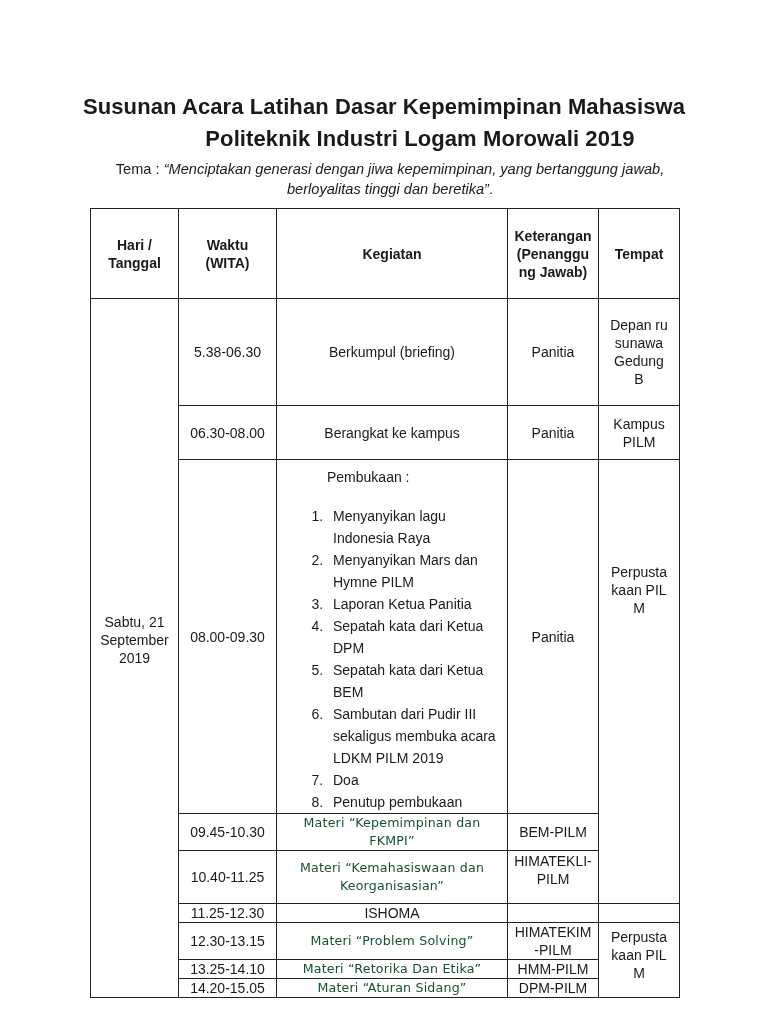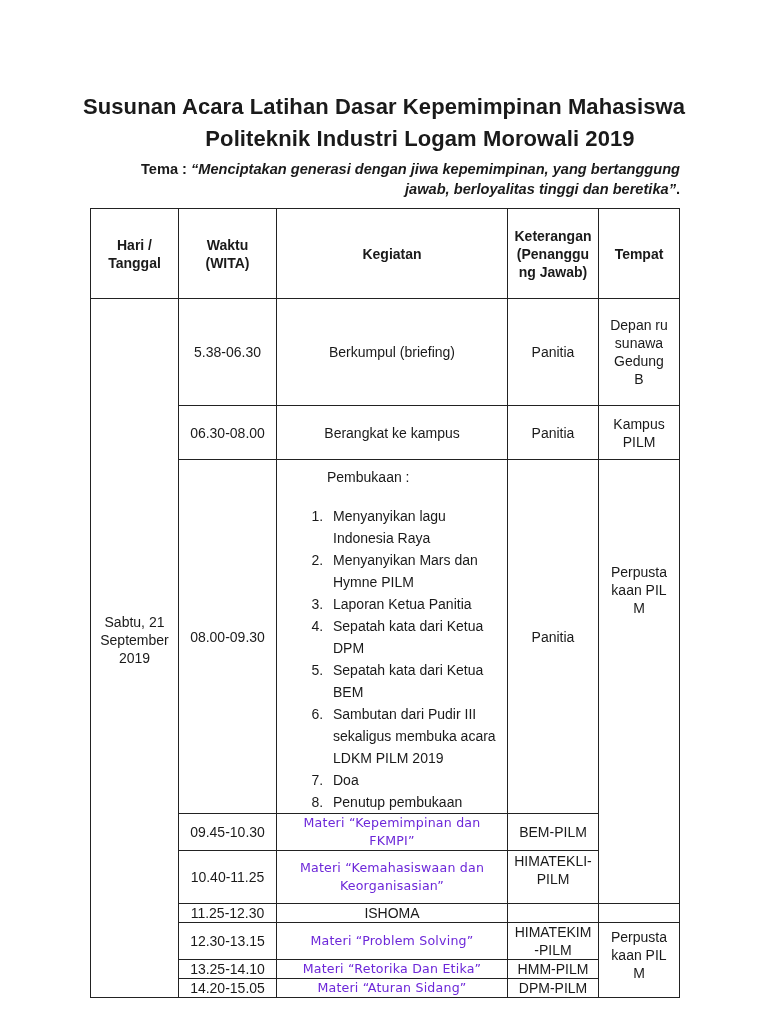--- a/index.html
+++ b/index.html
@@ -24,22 +24,22 @@
       font-size: 22px;
       letter-spacing: 0.1px;
     }
     .title.t1 { top: 94px; }
     .title.t2 { top: 126px; margin-left: 36px; }
     .theme {
       position: absolute;
       top: 159px;
       left: 100px;
       width: 580px;
-      text-align: right;
-      font-weight: bold;
+      text-align: center;
+      font-weight: normal;
       font-size: 14.6px;
       line-height: 20px;
     }
     .theme .quote { font-style: italic; }
 
     table.sched {
       position: absolute;
       left: 90px;
       top: 208px;
       border-collapse: collapse;
@@ -60,21 +60,21 @@
     }
     col.c1 { width: 88px; }
     col.c2 { width: 98px; }
     col.c3 { width: 231px; }
     col.c4 { width: 91px; }
     col.c5 { width: 81px; }
 
     .materi {
       font-family: "DejaVu Sans", sans-serif;
       font-size: 12.6px;
-      color: #6d28d9;
+      color: #14532d;
       line-height: 17px;
       letter-spacing: 0.2px;
     }
     .opening {
       text-align: left !important;
       vertical-align: top !important;
       padding: 0 6px 0 8px !important;
     }
     .opening .op-head {
       padding-left: 42px;

